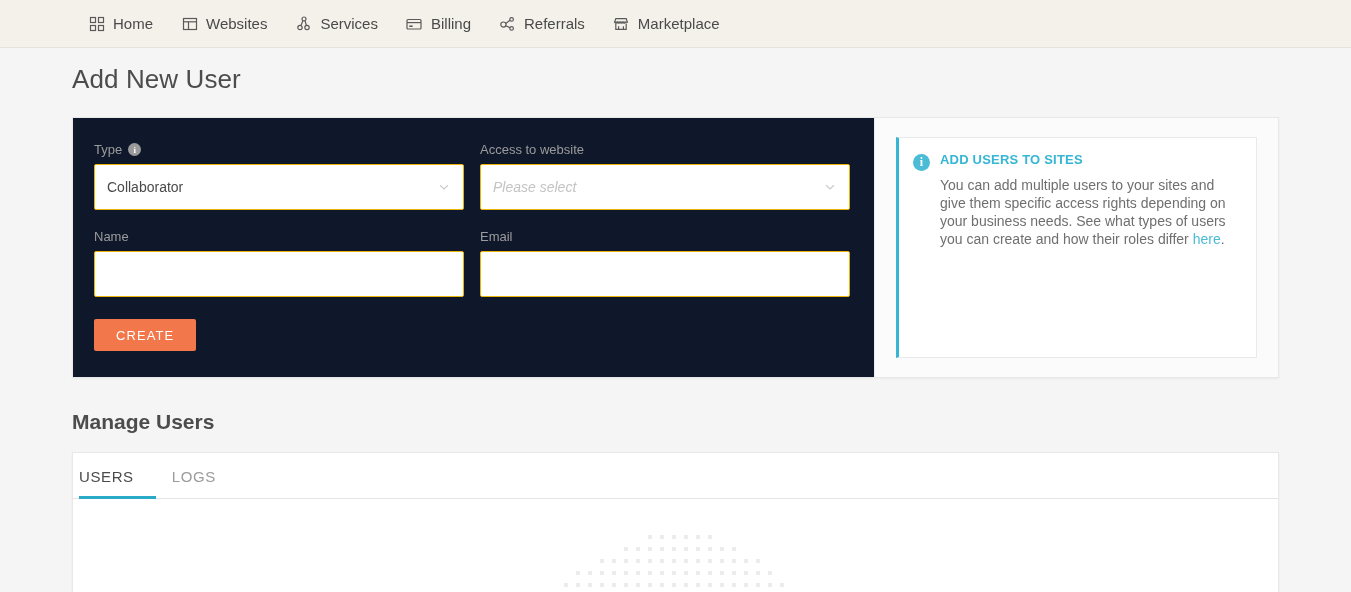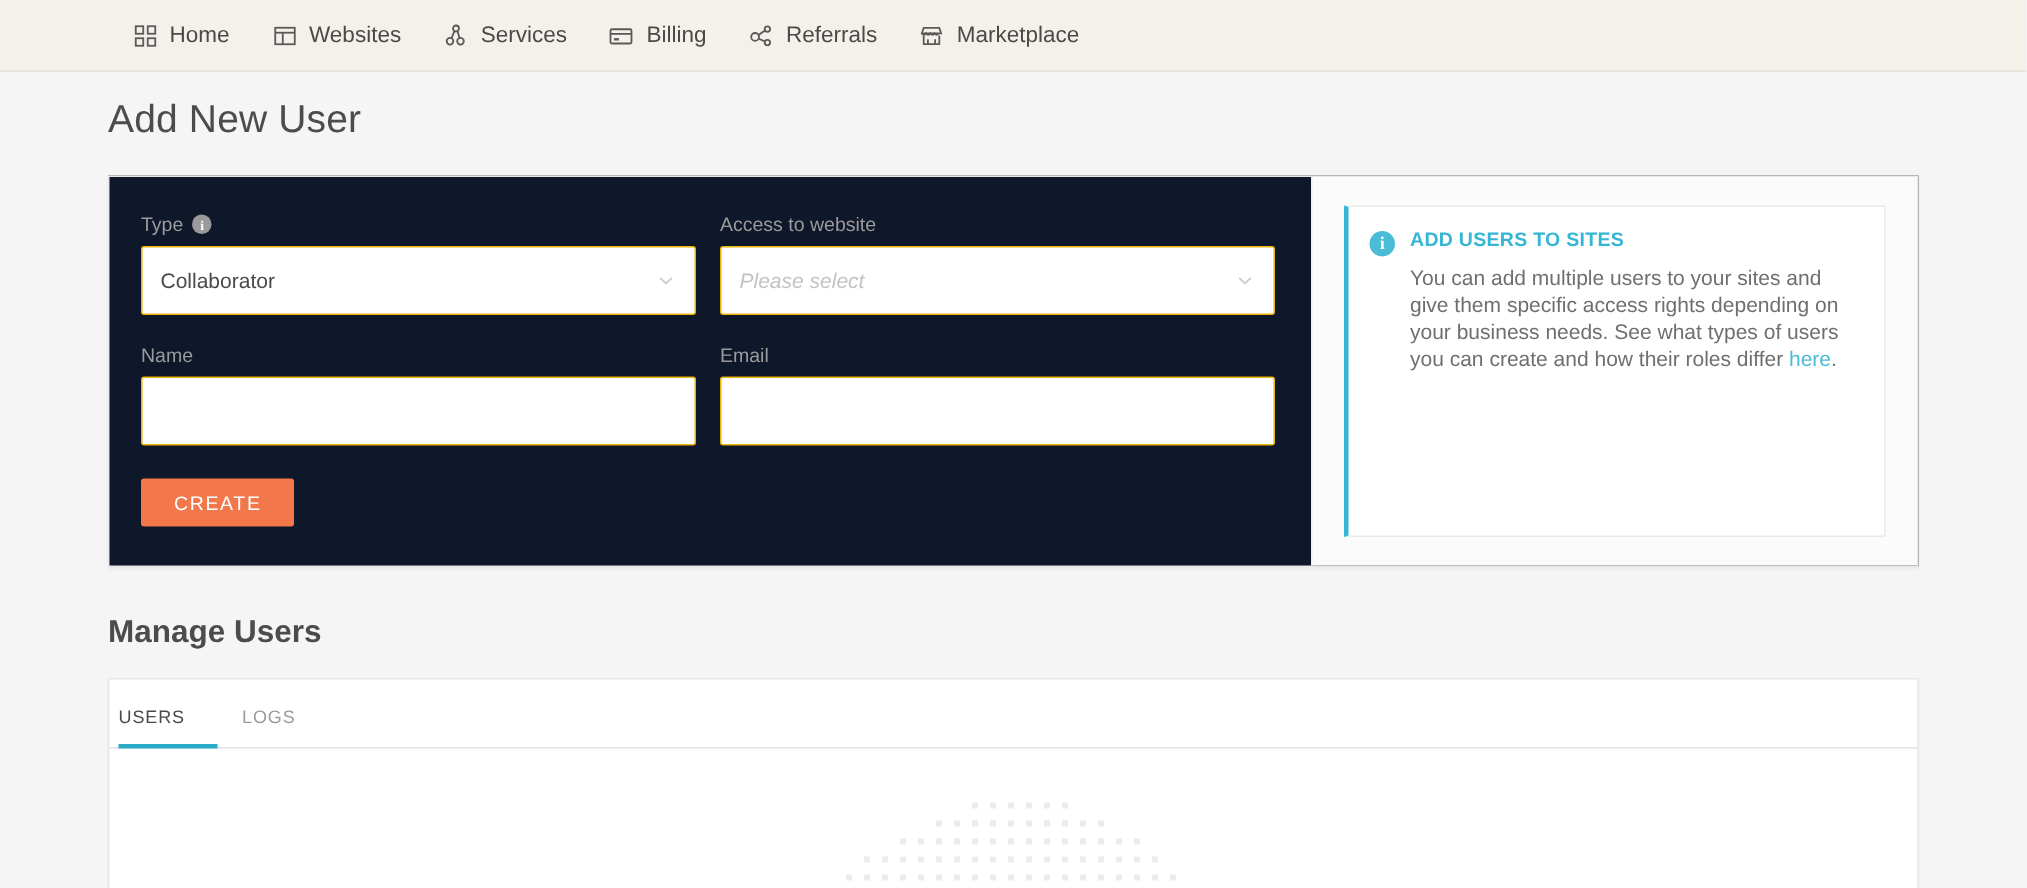--- a/index.html
+++ b/index.html
@@ -179,21 +179,21 @@
     min-height: 140px;
   }
   .tabbar {
     display: flex;
     border-bottom: 1px solid #e4e4e4;
     padding-left: 22px;
     height: 46px;
     align-items: flex-end;
   }
   .tab {
-    font-size: 12px;
+    font-size: 15px;
     letter-spacing: .6px;
     color: #9b9b9b;
     padding: 0 16px 11px 16px;
     cursor: pointer;
     margin-bottom: -1px;
     border-bottom: 3px solid transparent;
   }
   .tab.active { color: #4a4a4a; border-bottom-color: #29abc8; }
   .tab:first-child { margin-left: -16px; padding-left: 0; padding-right: 22px; }
 

